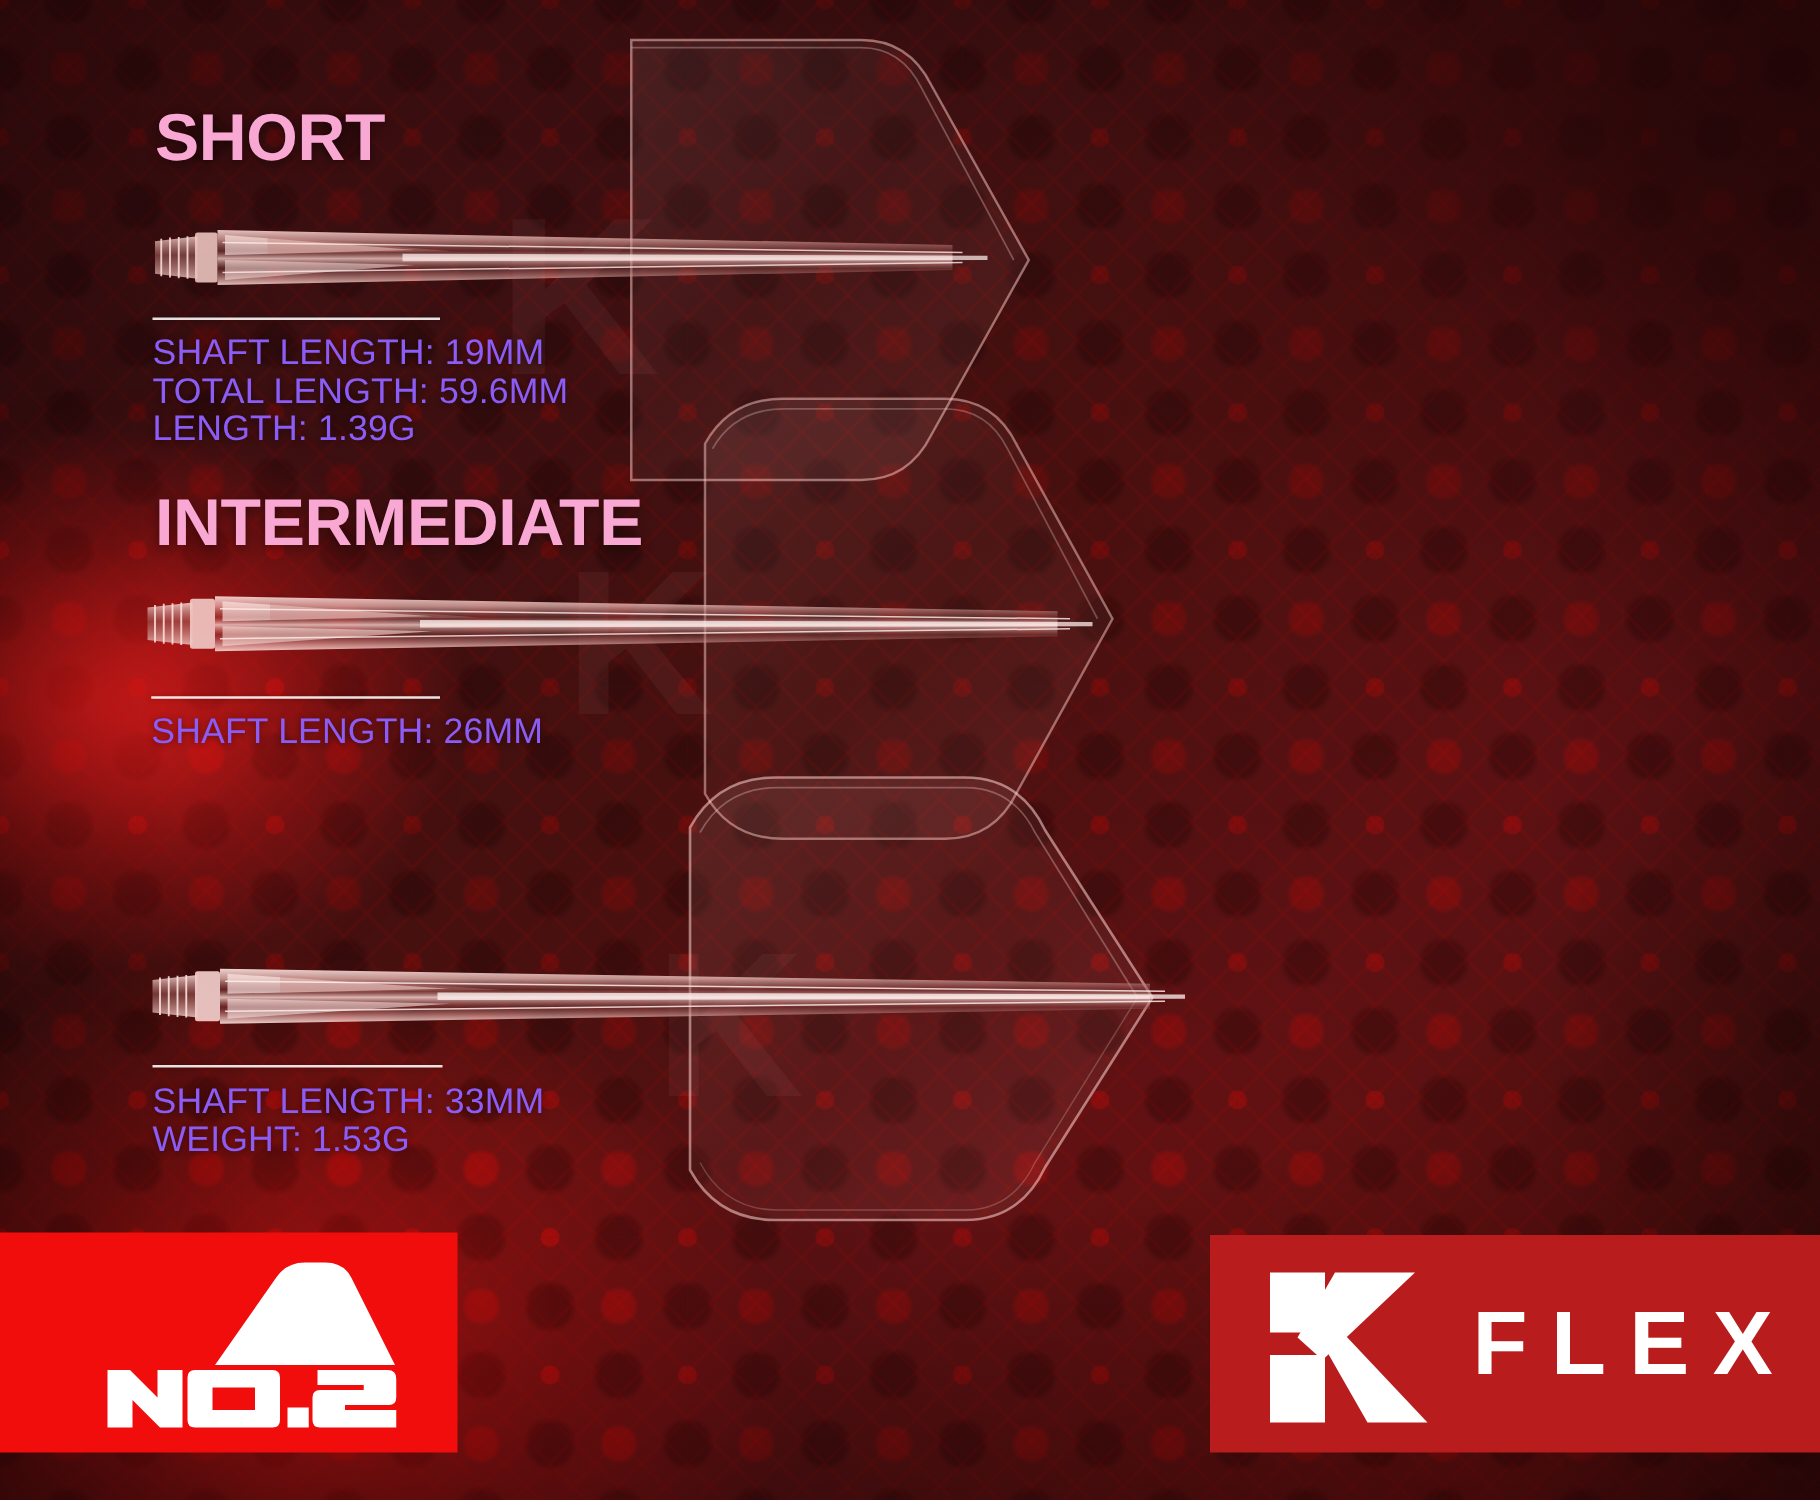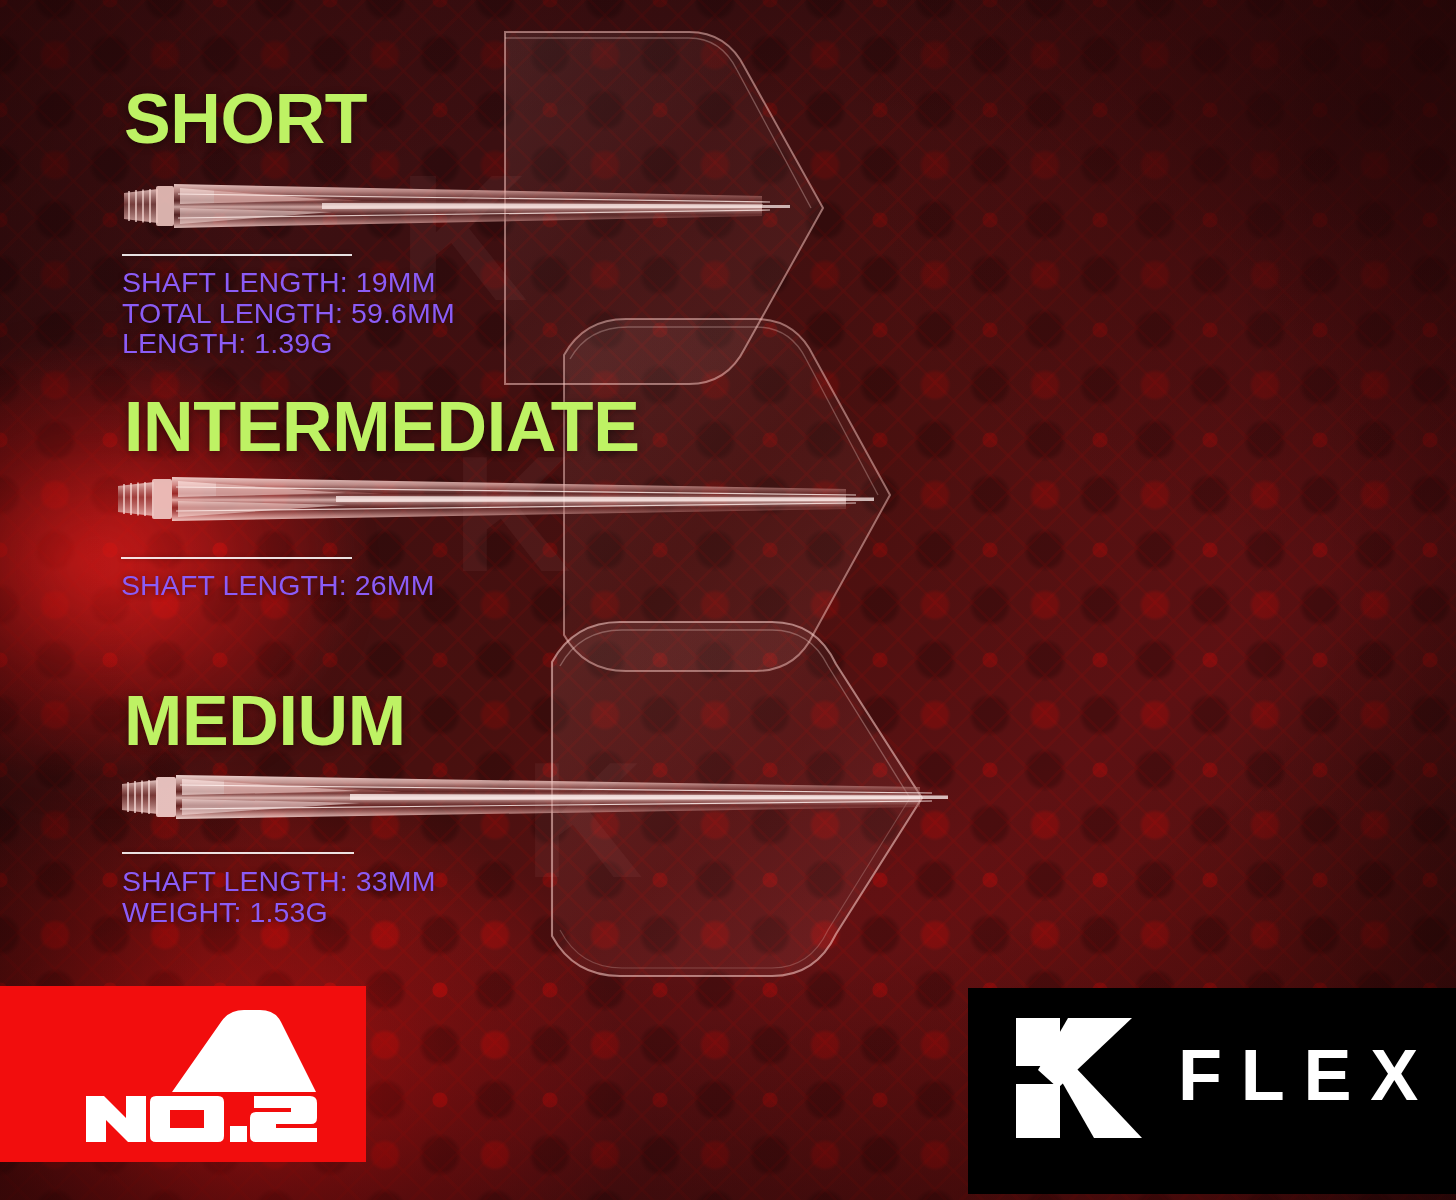--- a/index.html
+++ b/index.html
@@ -63,22 +63,22 @@
   .shaft { position:absolute; }
   .shaft svg { display:block; }
 
   .watermark-k {
     position:absolute; font-weight:700; color:rgba(255,190,185,.055);
     letter-spacing:-.04em; line-height:1; user-select:none;
   }
 
   
   .heading {
-    position:absolute; color:#bef264; font-weight:700;
-    font-size:70px; line-height:1; letter-spacing:-.005em;
+    position:absolute; color:#f9a8d4; font-weight:700;
+    font-size:53px; line-height:1; letter-spacing:-.005em;
     font-stretch:condensed; white-space:nowrap;
     text-shadow:0 2px 9px rgba(0,0,0,.42);
   }
   .rule {
     position:absolute; height:2px; background:rgba(255,255,255,.88);
     box-shadow:0 0 4px rgba(0,0,0,.30);
   }
   .specs {
     position:absolute; color:#8b5cf6; white-space:nowrap;
     font-size:28.5px; line-height:30.5px; font-weight:400;
@@ -284,21 +284,20 @@
     <div>TOTAL LENGTH: 59.6MM</div>
     <div>LENGTH: 1.39G</div>
   </div>
 
   <div class="heading" style="left:124px; top:392px;">INTERMEDIATE</div>
   <div class="rule" style="left:121px; top:557px; width:231px;"></div>
   <div class="specs" style="left:121px; top:570px;">
     <div>SHAFT LENGTH: 26MM</div>
   </div>
 
-  <div class="heading" style="left:124px; top:686px;">MEDIUM</div>
   <div class="rule" style="left:122px; top:852px; width:232px;"></div>
   <div class="specs" style="left:122px; top:866px;">
     <div>SHAFT LENGTH: 33MM</div>
     <div>WEIGHT: 1.53G</div>
   </div>
 
   <div class="banner" style="left:0; top:986px; width:366px; height:176px; background:#F20D0D;">
     <div class="no2-wrap" style="left:84px; top:18px;">
       <svg width="235" height="142" viewBox="0 0 235 142">
 
@@ -309,21 +308,21 @@
         <path d="M 72 92 L 134 92 Q 140 92 140 98 L 140 132 Q 140 138 134 138 L 72 138 Q 66 138 66 132 L 66 98 Q 66 92 72 92 Z
                  M 86 106 L 120 106 L 120 124 L 86 124 Z" fill="#ffffff" fill-rule="evenodd"></path>
 
         <rect x="146" y="122" width="17" height="16" fill="#ffffff"></rect>
 
         <path d="M 170 92 L 226 92 Q 233 92 233 99 L 233 114 Q 233 120 227 120 L 192 120 L 192 124 L 233 124 L 233 138 L 172 138 Q 166 138 166 132 L 166 114 Q 166 108 172 108 L 207 108 L 207 104 L 170 104 Z" fill="#ffffff"></path>
       </svg>
     </div>
   </div>
 
-  <div class="banner" style="left:968px; top:988px; width:488px; height:206px; background:#000000;">
+  <div class="banner" style="left:968px; top:988px; width:488px; height:174px; background:#b91c1c;">
     <div class="kflex-wrap" style="left:48px; top:22px;">
       <svg width="128" height="130" viewBox="0 0 128 130">
 
         <path d="M 0 8 L 44 8 L 44 56 L 0 56 Z" fill="#ffffff"></path>
         <path d="M 0 74 L 44 74 L 44 128 L 0 128 Z" fill="#ffffff"></path>
 
         <path d="M 52 8 L 116 8 L 42 78 L 22 60 Z" fill="#ffffff"></path>
 
         <path d="M 38 58 L 60 58 L 126 128 L 78 128 Z" fill="#ffffff"></path>
       </svg>

